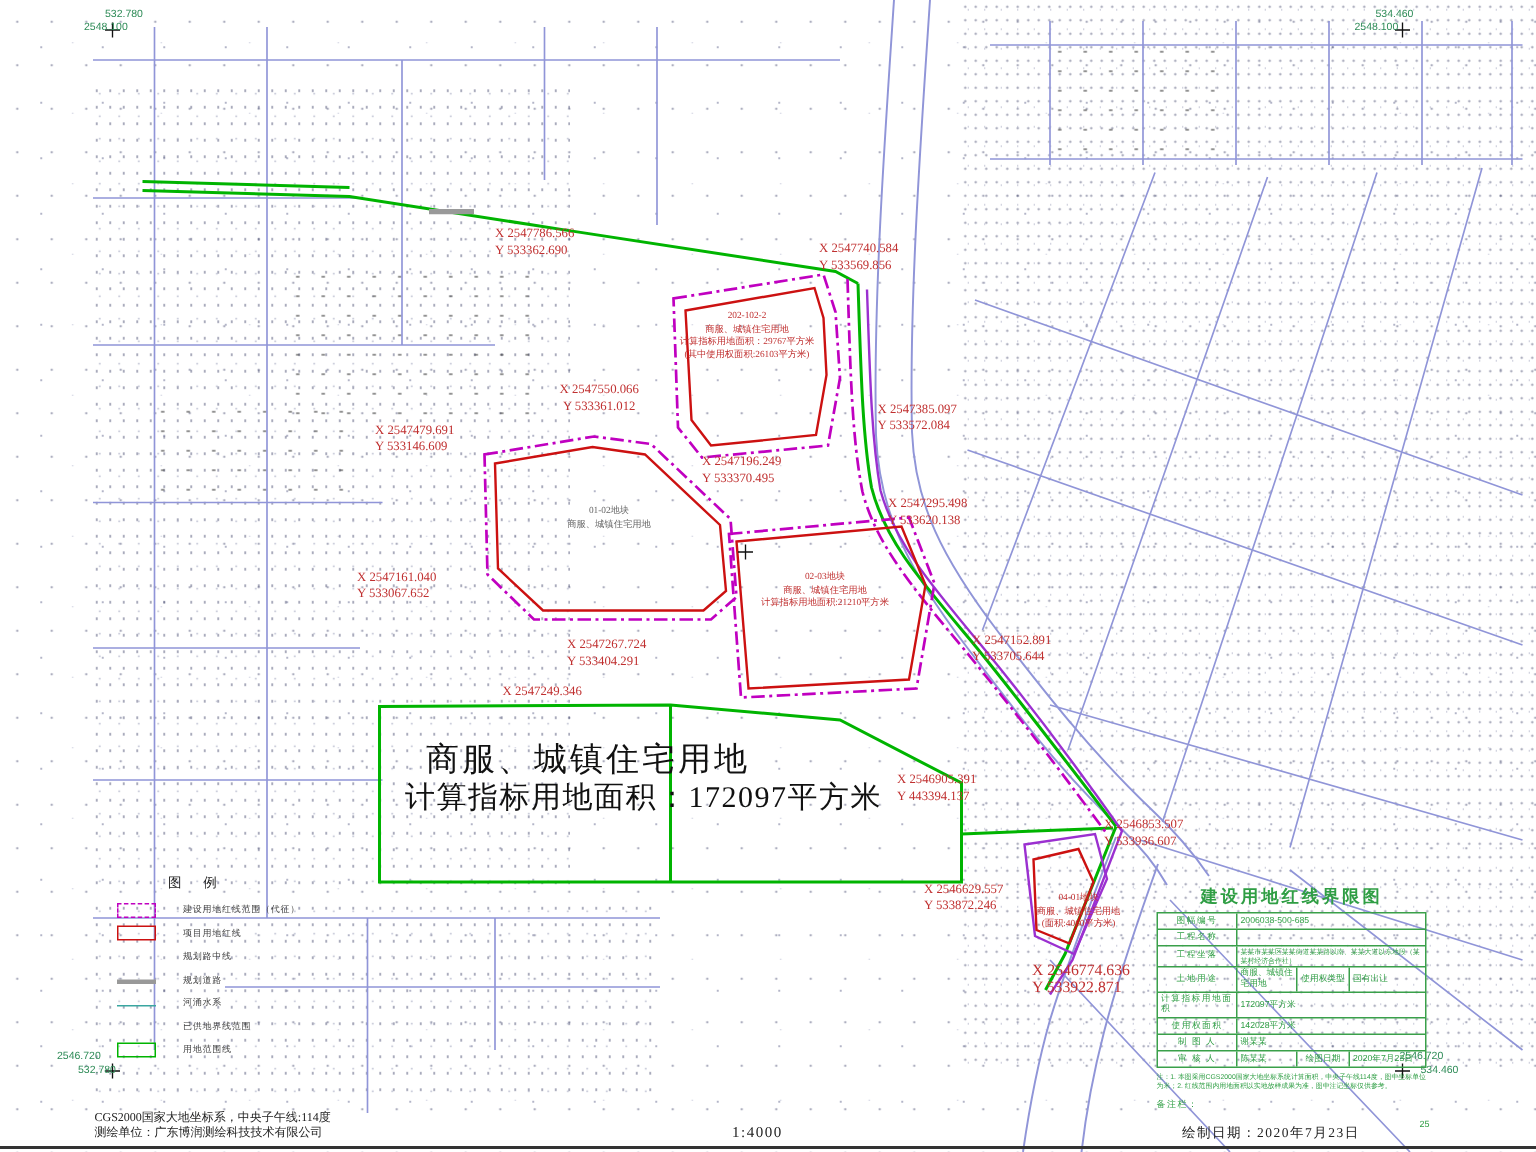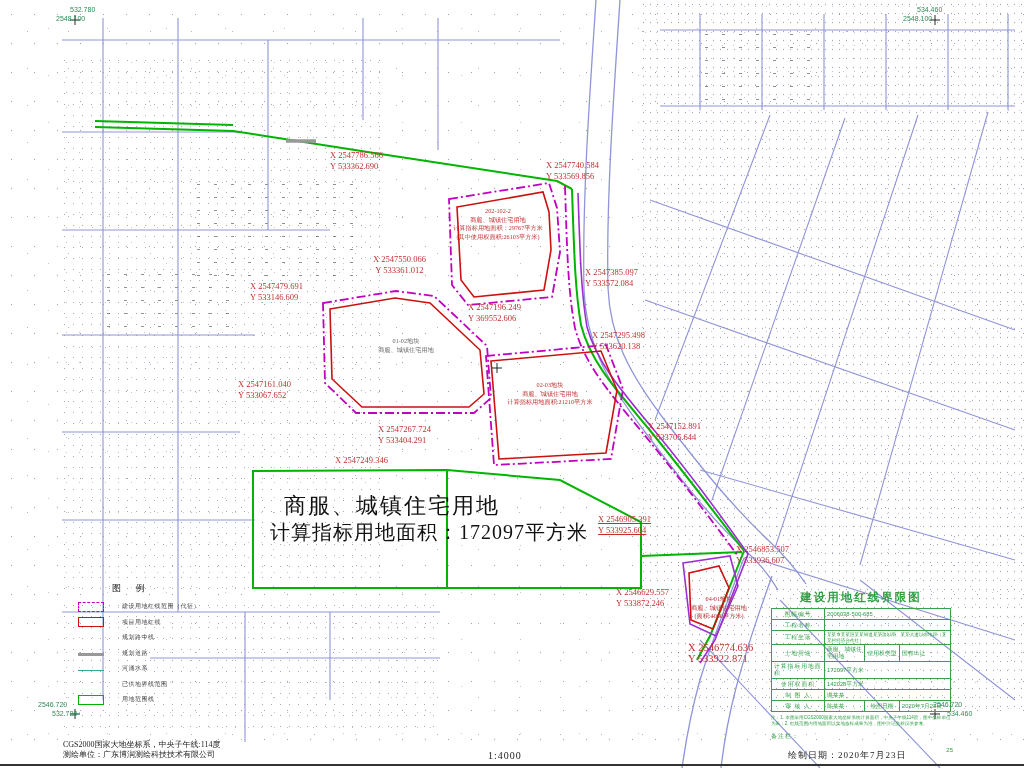--- a/index.html
+++ b/index.html
@@ -170,21 +170,21 @@
       <div class="coord-label" style="left: 373px; top: 254px; text-align: center;">
         <div>X 2547550.066</div>
         <div>Y 533361.012</div>
       </div>
       <div class="coord-label" style="left: 250px; top: 281px;">
         <div>X 2547479.691</div>
         <div>Y 533146.609</div>
       </div>
       <div class="coord-label" style="left: 468px; top: 302px;">
         <div>X 2547196.249</div>
-        <div>Y 369552.606</div>
+        <div>Y 533370.495</div>
       </div>
       <div class="coord-label" style="left: 585px; top: 267px;">
         <div>X 2547385.097</div>
         <div>Y 533572.084</div>
       </div>
       <div class="coord-label" style="left: 592px; top: 330px;">
         <div>X 2547295.498</div>
         <div>Y 533620.138</div>
       </div>
       <div class="coord-label" style="left: 238px; top: 379px;">
@@ -195,23 +195,23 @@
         <div>X 2547267.724</div>
         <div>Y 533404.291</div>
       </div>
       <div class="coord-label" style="left: 335px; top: 455px;">
         <div>X 2547249.346</div>
       </div>
       <div class="coord-label" style="left: 648px; top: 421px;">
         <div>X 2547152.891</div>
         <div>Y 533705.644</div>
       </div>
-      <div class="coord-label" style="left: 598px; top: 514px; text-decoration: underline;">
+      <div class="coord-label" style="left: 598px; top: 514px;">
         <div>X 2546905.391</div>
-        <div>Y 533925.604</div>
+        <div>Y 443394.137</div>
       </div>
       <div class="coord-label" style="left: 736px; top: 544px;">
         <div>X 2546853.507</div>
         <div>Y 533936.607</div>
       </div>
       <div class="coord-label" style="left: 616px; top: 587px;">
         <div>X 2546629.557</div>
         <div>Y 533872.246</div>
       </div>
       <div class="coord-label" style="left: 688px; top: 642px; font-size: 10.5px;">

